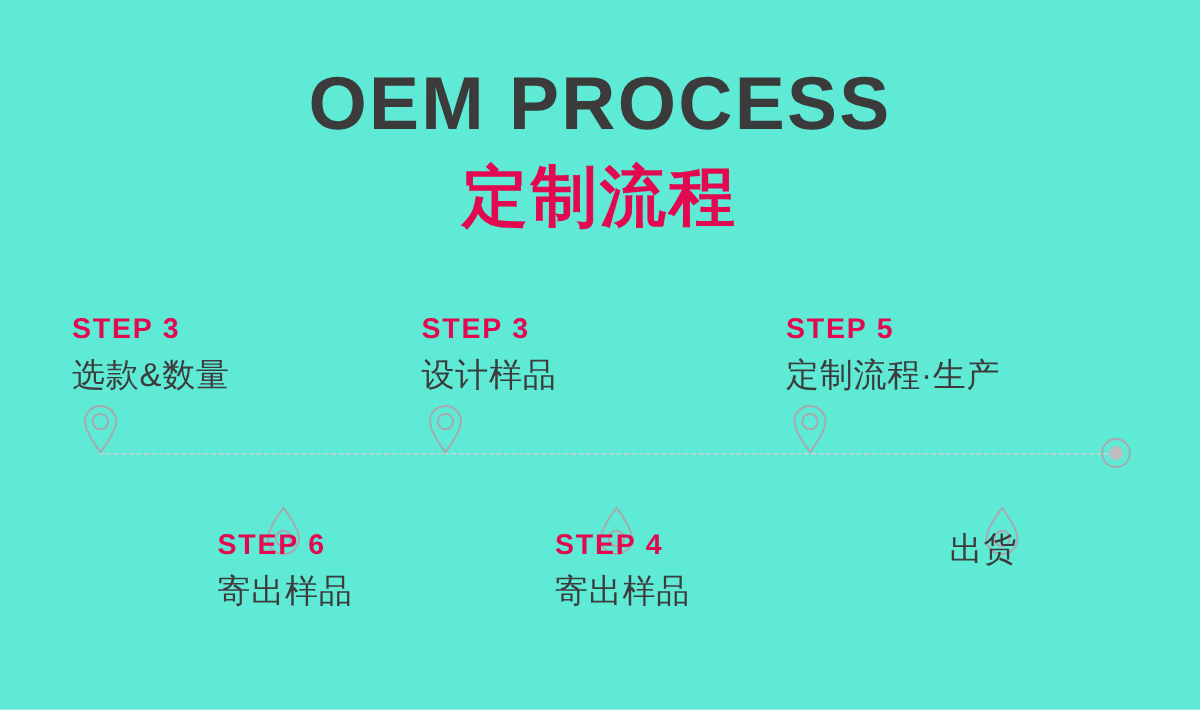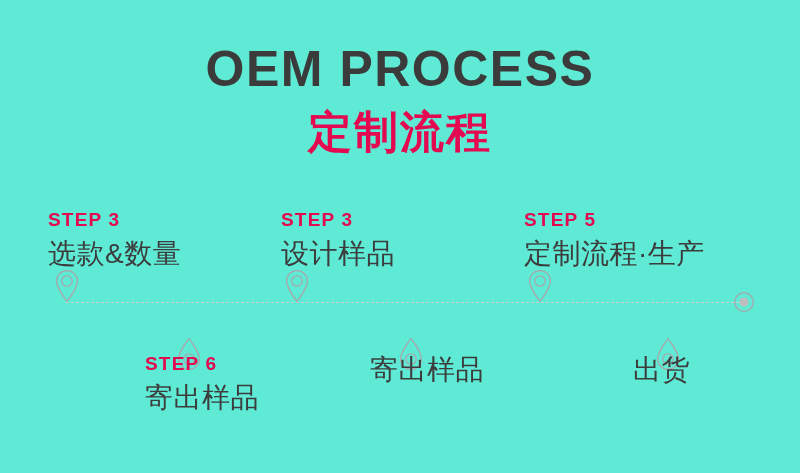--- a/index.html
+++ b/index.html
@@ -102,21 +102,21 @@
   .step-below { }
   .step-tag {
     font-size: 19px;
     font-weight: bold;
     color: #e3084f;
     letter-spacing: 1.2px;
     line-height: 1.25;
     margin: 0 0 4px 0;
   }
   .step-name {
-    font-size: 28px;
+    font-size: 22px;
     color: #3c3c3c;
     letter-spacing: 0.5px;
     line-height: 1.25;
     margin: 0;
   }
 </style>
 </head>
 <body>
 
 <div id="canvas">
@@ -180,20 +180,21 @@
       </div>
       <div class="step step-below" style="left: 145px; top: 352px;">
         <div class="step-tag">STEP 6</div>
         <div class="step-name">寄出样品</div>
       </div>
       <div class="step step-above" style="left: 281px; top: 208px;">
         <div class="step-tag">STEP 3</div>
         <div class="step-name">设计样品</div>
       </div>
       <div class="step step-below" style="left: 370px; top: 352px;">
+        <div class="step-tag">STEP 4</div>
         <div class="step-name">寄出样品</div>
       </div>
       <div class="step step-above" style="left: 524px; top: 208px;">
         <div class="step-tag">STEP 5</div>
         <div class="step-name">定制流程·生产</div>
       </div>
       <div class="step step-below" style="left: 633px; top: 352px;">
         <div class="step-name">出货</div>
       </div>
     </div>

